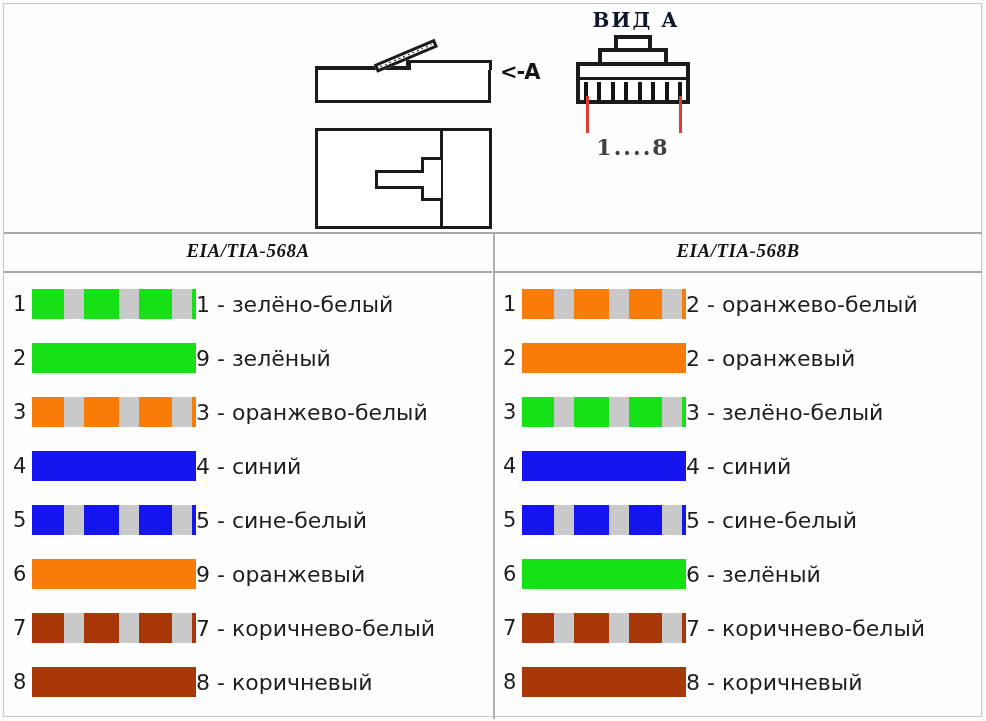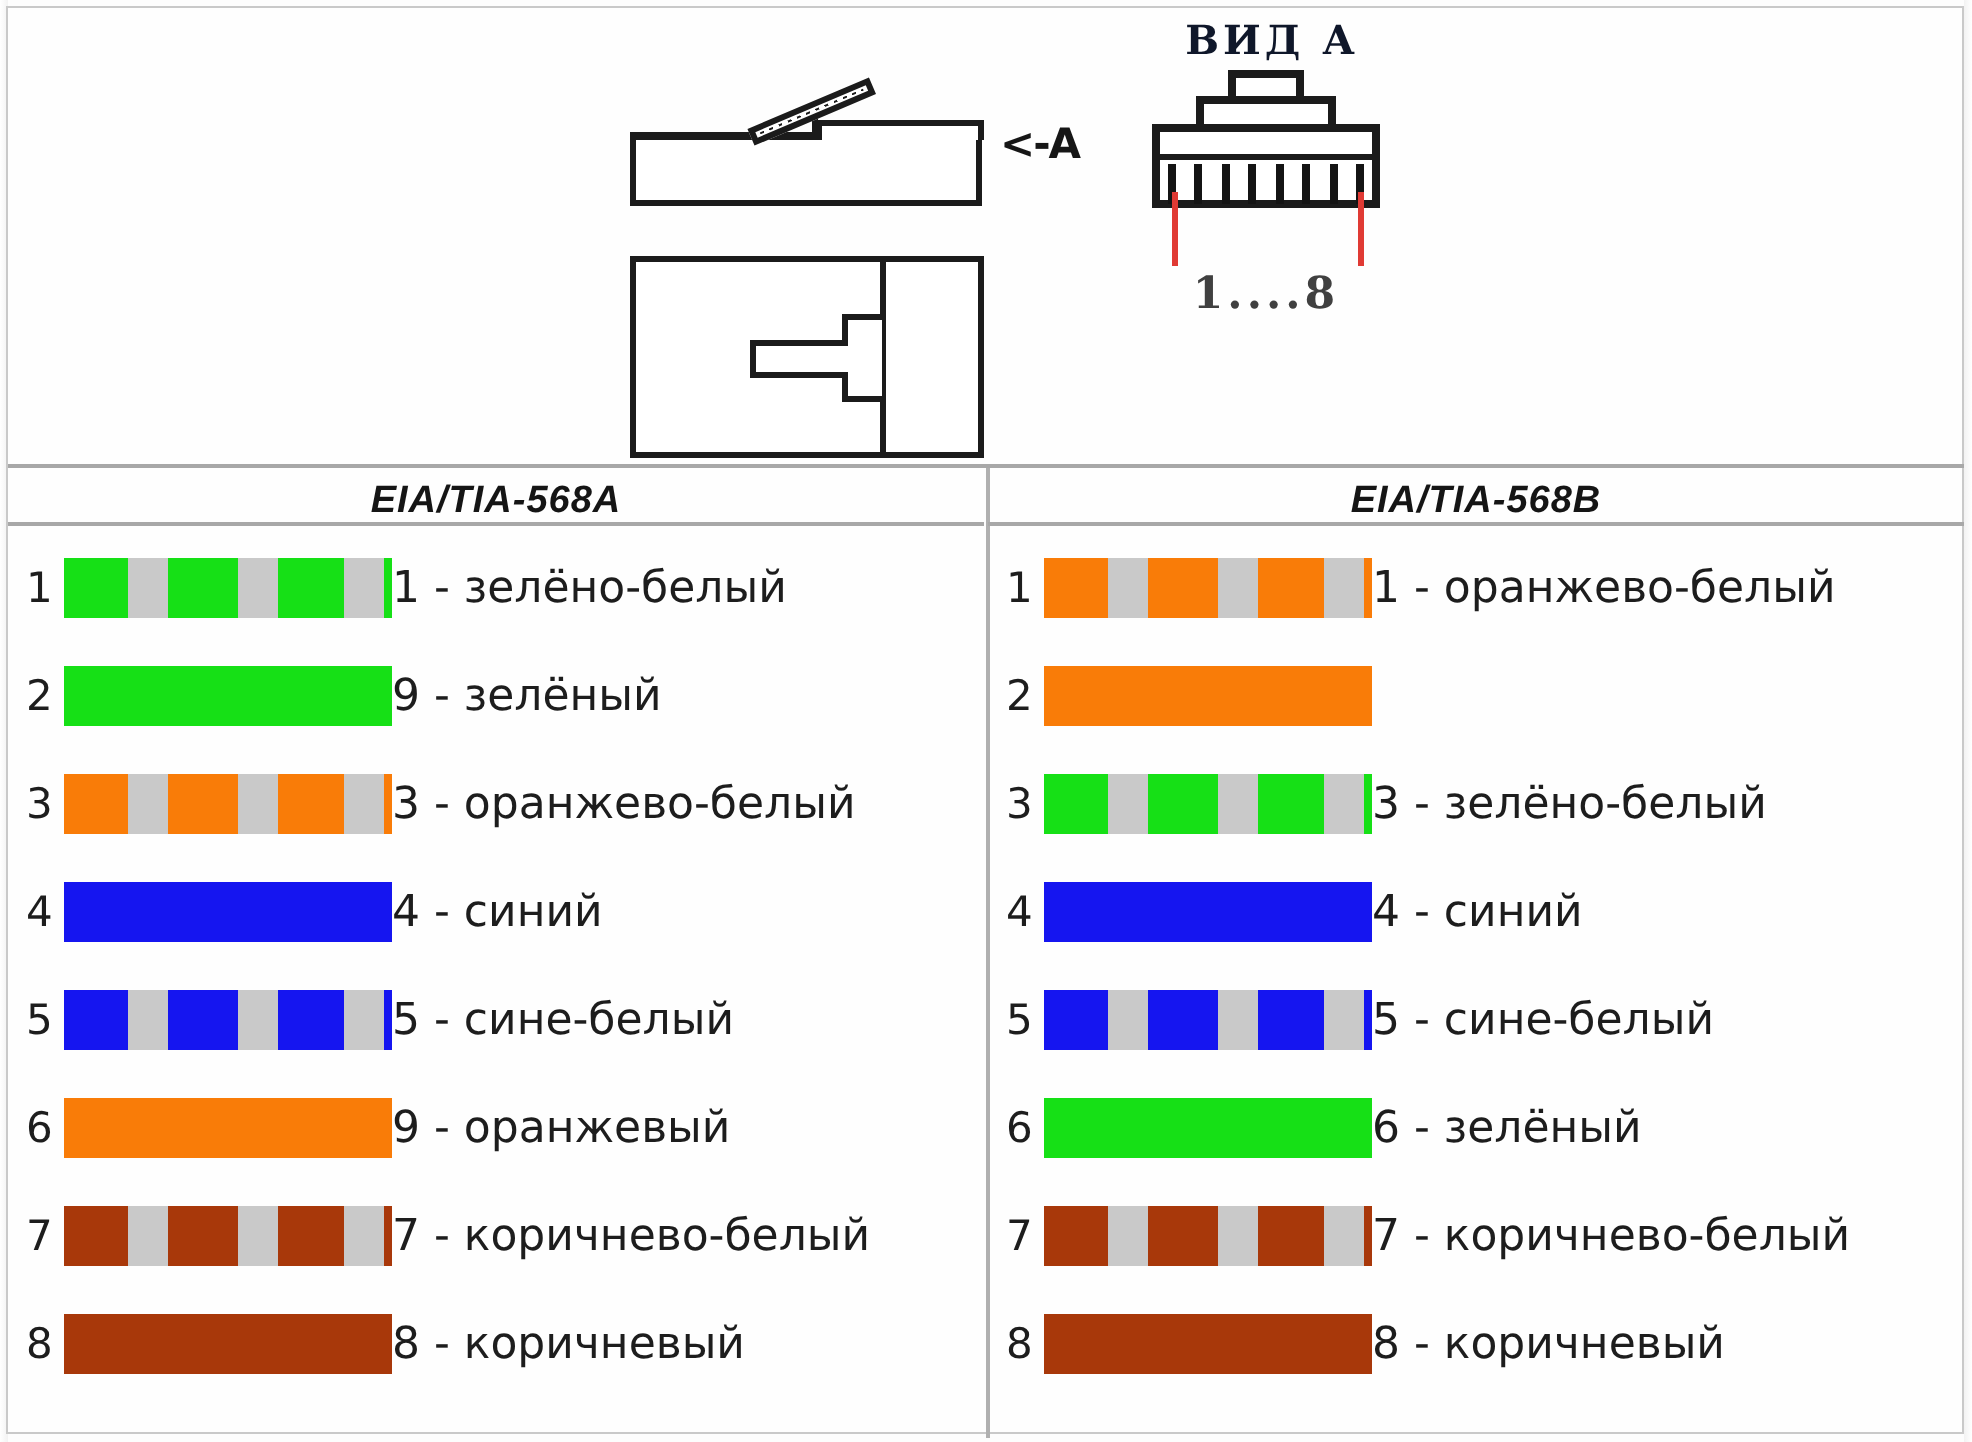--- a/index.html
+++ b/index.html
@@ -235,24 +235,24 @@
   }
   .col.left { left:0px;   width:488px; }
   .col.right{ left:490px; width:488px; }
   .col-sep{
     position:absolute;
     left:489px; top:0px;
     width:2px; height:485px;
     background:#b0b0b0;
   }
   .col-head{
-    height:29px;
+    height:39px;
     line-height:34px;
     text-align:center;
-    font-family:Liberation Sans, sans-serif;
+    font-family:Liberation Serif, serif;
     font-style:italic;
     font-weight:700;
     font-size:19px;
     letter-spacing:0.5px;
     color:#151515;
     border-bottom:2px solid #a8a8a8;
     box-sizing:border-box;
   }
   .rows{
     position:relative;
@@ -390,25 +390,26 @@
           </div>
         </div>
     </div>
 
     <div class="col right">
       <div class="col-head">EIA/TIA-568B</div>
       <div class="rows">
           <div class="wire-row">
             <div class="pin-num">1</div>
             <div class="swatch" style="background: linear-gradient(to right, rgb(249, 124, 8) 0px, rgb(249, 124, 8) 32px, rgb(201, 201, 201) 32px, rgb(201, 201, 201) 52px, rgb(249, 124, 8) 52px, rgb(249, 124, 8) 87px, rgb(201, 201, 201) 87px, rgb(201, 201, 201) 107px, rgb(249, 124, 8) 107px, rgb(249, 124, 8) 140px, rgb(201, 201, 201) 140px, rgb(201, 201, 201) 160px, rgb(249, 124, 8) 160px, rgb(249, 124, 8) 196px) 0% 0% / 196px 100% rgb(201, 201, 201);"></div>
-            <div class="wire-label">1 - оранжево-белый</div>
+            <div class="wire-label">2 - оранжево-белый</div>
           </div>
           <div class="wire-row">
             <div class="pin-num">2</div>
             <div class="swatch" style="background: rgb(249, 124, 8);"></div>
+            <div class="wire-label">2 - оранжевый</div>
           </div>
           <div class="wire-row">
             <div class="pin-num">3</div>
             <div class="swatch" style="background: linear-gradient(to right, rgb(22, 224, 22) 0px, rgb(22, 224, 22) 32px, rgb(201, 201, 201) 32px, rgb(201, 201, 201) 52px, rgb(22, 224, 22) 52px, rgb(22, 224, 22) 87px, rgb(201, 201, 201) 87px, rgb(201, 201, 201) 107px, rgb(22, 224, 22) 107px, rgb(22, 224, 22) 140px, rgb(201, 201, 201) 140px, rgb(201, 201, 201) 160px, rgb(22, 224, 22) 160px, rgb(22, 224, 22) 196px) 0% 0% / 196px 100% rgb(201, 201, 201);"></div>
             <div class="wire-label">3 - зелёно-белый</div>
           </div>
           <div class="wire-row">
             <div class="pin-num">4</div>
             <div class="swatch" style="background: rgb(21, 21, 240);"></div>
             <div class="wire-label">4 - синий</div>

